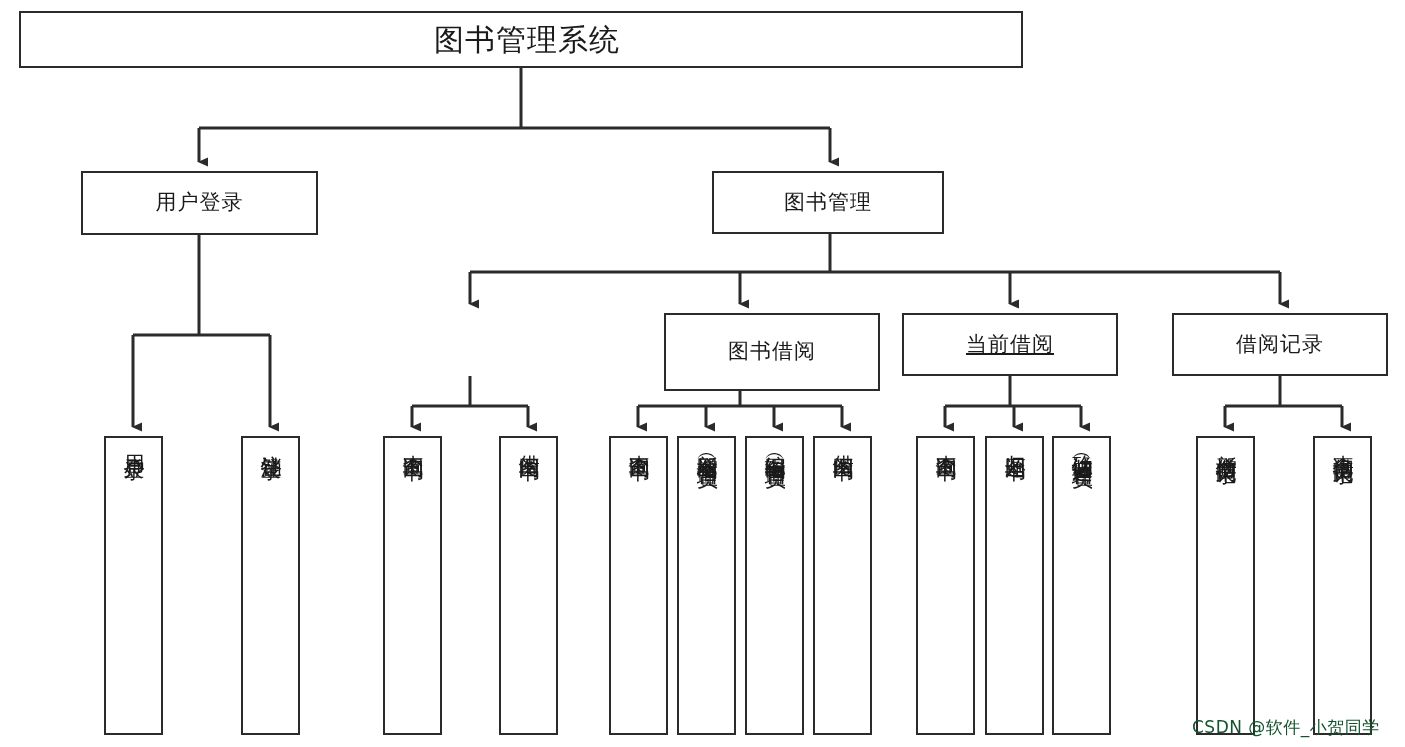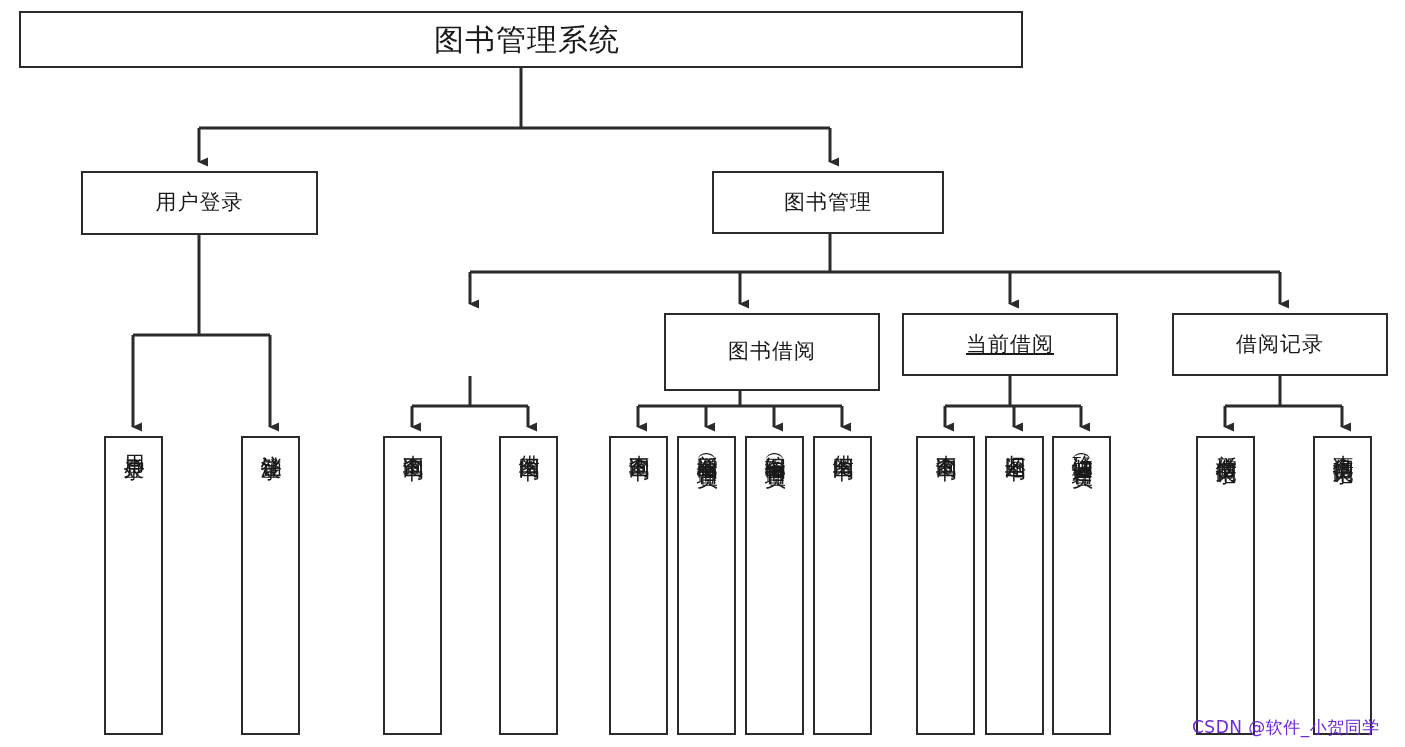--- a/index.html
+++ b/index.html
@@ -54,21 +54,21 @@
     text-orientation:upright;
     font-size:21px;
     line-height:1.12;
     letter-spacing:2px;
     white-space:nowrap;
     color:#1a1a1a;
   }
   .watermark{
     position:absolute;
     font-size:17px;
-    color:#6d28d9;
+    color:#14532d;
     letter-spacing:0.5px;
     white-space:nowrap;
     user-select:none;
   }
 </style>
 </head>
 <body>
 
 <div id="canvas">
 

